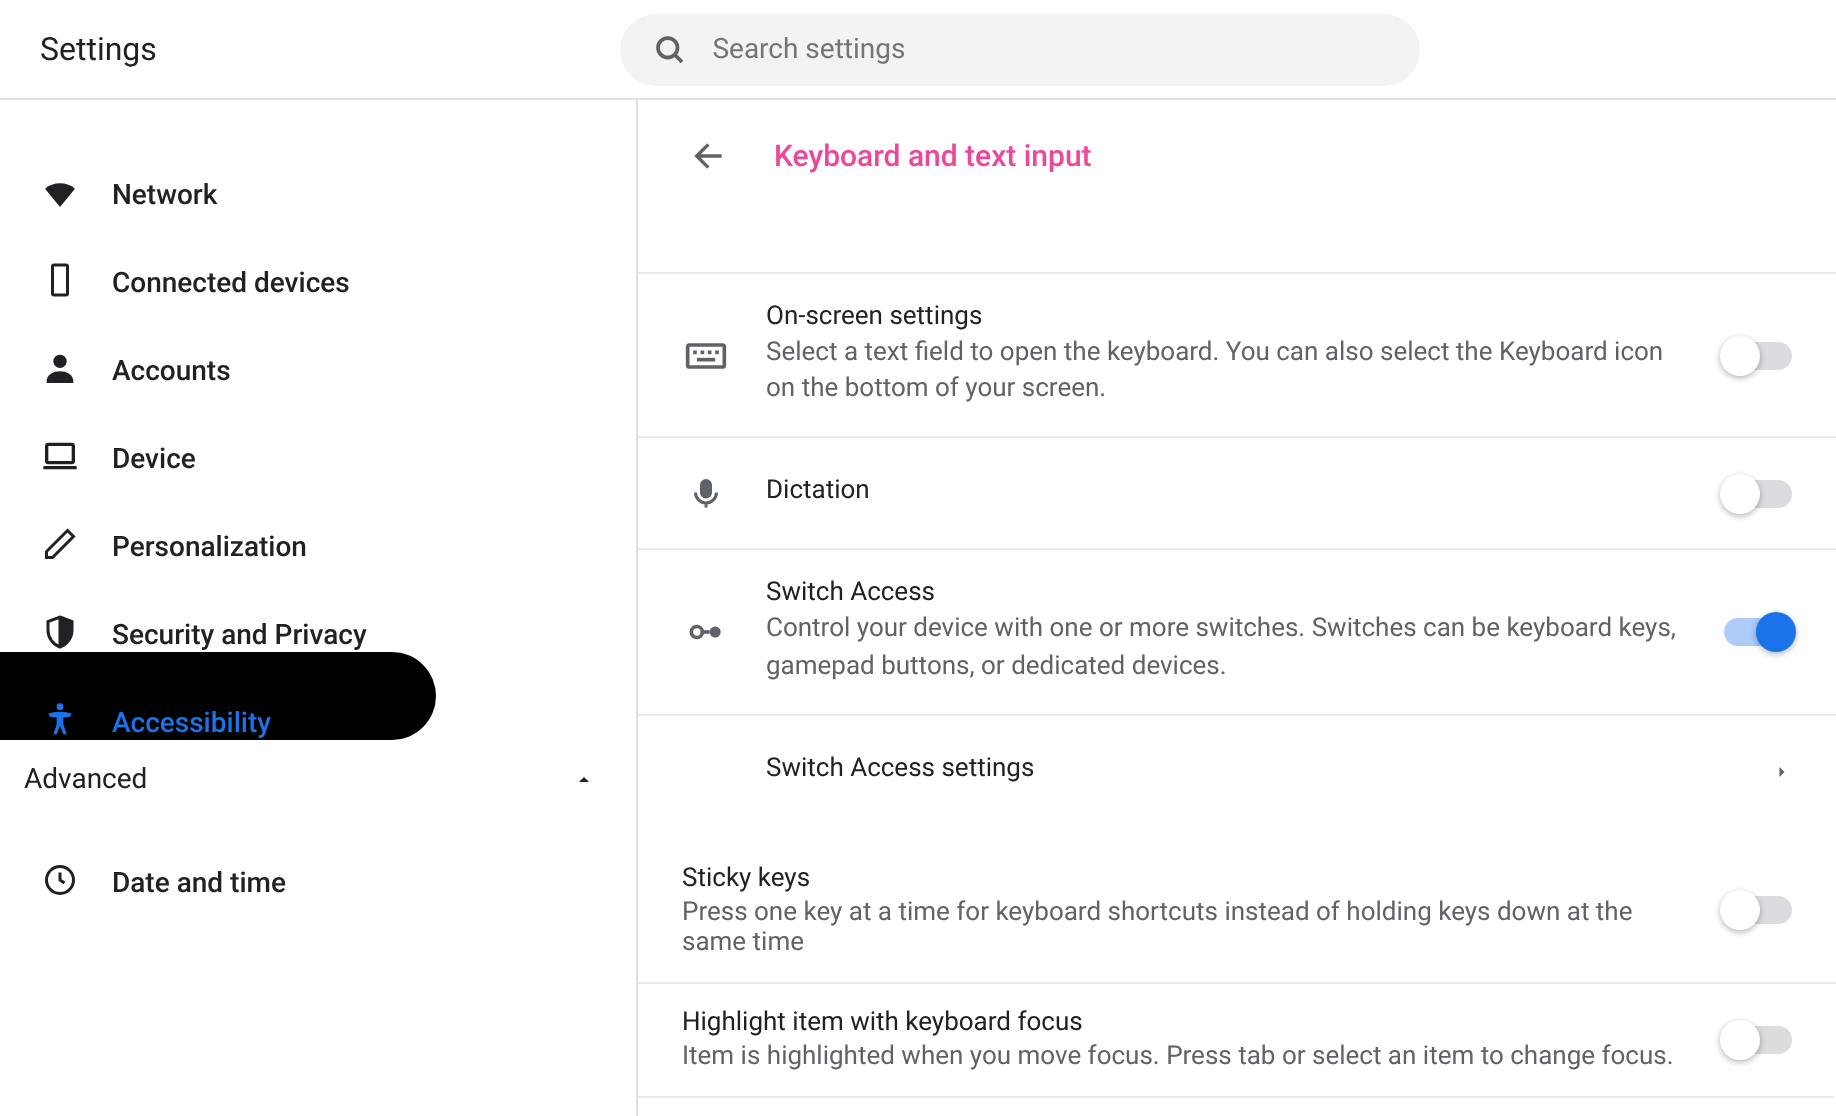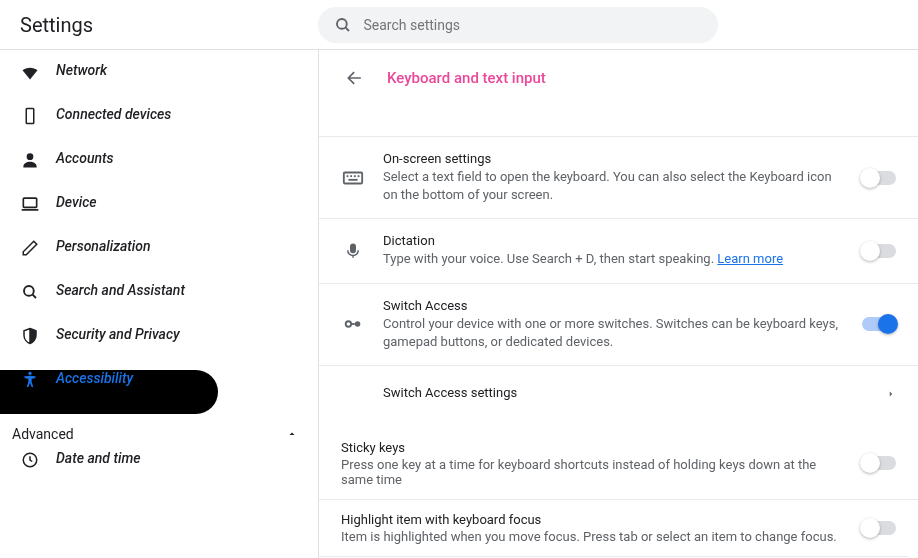--- a/index.html
+++ b/index.html
@@ -1,25 +1,25 @@
 <!DOCTYPE html>
 <html><head>
 <meta charset="utf-8">
 <style>
 * { margin: 0; padding: 0; box-sizing: border-box; font-family: -apple-system, BlinkMacSystemFont, "Segoe UI", Roboto, sans-serif; }
 body { background: #fff; width: 918px; height: 558px; overflow: hidden; border-radius: 16px; }
 .header { display: flex; align-items: center; height: 50px; padding: 0 16px; border-bottom: 1px solid #e0e0e0; }
-.app-title { font-size: 20px; color: #202124; margin-right: 40px; padding-left: 4px; }
+.app-title { font-size: 16px; color: #202124; margin-right: 40px; padding-left: 4px; }
 .search-wrap { flex: 1; display: flex; justify-content: center; }
 .search-box { display: flex; align-items: center; background: #f1f3f4; border-radius: 20px; width: 400px; height: 36px; padding: 0 16px; justify-content: space-between; }
 .search-box input { border: none; background: transparent; outline: none; flex: 1; font-size: 14px; color: #5f6368; margin-left: 12px; }
 .container { display: flex; height: calc(100% - 50px); }
 .sidebar { width: 318px; padding: 12px 0; overflow-y: auto; }
 .nav-list { list-style: none; }
-.nav-item { display: flex; align-items: flex-start; height: 44px; padding: 0 20px; cursor: pointer; font-size: 14px; color: #202124; font-weight: 500; font-style: italic; }
+.nav-item { display: flex; align-items: flex-end; height: 44px; padding: 0 20px; cursor: pointer; font-size: 14px; color: #202124; font-weight: 500; }
 .nav-item .nav-icon { width: 20px; height: 20px; margin-right: 16px; display: flex; align-items: center; justify-content: center; color: #202124; flex-shrink: 0; }
 .nav-item.active { background: #000000; color: #1a73e8; border-radius: 0 22px 22px 0; margin-right: 100px; }
 .nav-item.active .nav-icon { color: #1a73e8; }
 .advanced-header { display: flex; align-items: center; justify-content: space-between; padding: 12px 20px 8px 12px; font-size: 14px; color: #202124; cursor: pointer; }
 .main { flex: 1; border-left: 1px solid #e0e0e0; overflow-y: auto; }
 .page-header { display: flex; align-items: center; padding: 16px 24px; }
 .back-btn { width: 24px; height: 24px; display: flex; align-items: center; justify-content: center; cursor: pointer; color: #5f6368; margin-right: 20px; }
 .page-title { font-size: 15px; color: #ec4899; font-weight: 500; }
 .section { border-top: 1px solid #e8eaed; }
 .row { display: flex; align-items: center; padding: 14px 22px; border-bottom: 1px solid #e8eaed; min-height: 56px; }
@@ -101,29 +101,20 @@
       <li class="nav-item">
         <span class="nav-icon">
             <svg width="18" height="18" viewBox="0 0 24 24" fill="none" stroke="currentColor" stroke-width="2">
               <path d="M17 3l4 4L7 21H3v-4L17 3z"></path>
             </svg>
           </span>
         <span>Personalization</span>
       </li>
       <li class="nav-item">
         <span class="nav-icon">
-            <svg width="18" height="18" viewBox="0 0 24 24" fill="none" stroke="currentColor" stroke-width="2.5">
-              <circle cx="10.5" cy="10.5" r="6.5"></circle>
-              <line x1="20" y1="20" x2="15.5" y2="15.5"></line>
-            </svg>
-          </span>
-        <span>Search and Assistant</span>
-      </li>
-      <li class="nav-item">
-        <span class="nav-icon">
             <svg width="18" height="18" viewBox="0 0 24 24" fill="currentColor">
               <path d="M12 2l8 3v6c0 5-3.5 9.5-8 11-4.5-1.5-8-6-8-11V5l8-3z M12 2v20" fill="none" stroke="currentColor" stroke-width="2"></path>
               <path d="M12 2l8 3v6c0 5-3.5 9.5-8 11V2z"></path>
             </svg>
           </span>
         <span>Security and Privacy</span>
       </li>
       <li class="nav-item active">
         <span class="nav-icon">
             <svg width="20" height="20" viewBox="0 0 24 24" fill="currentColor">
@@ -188,21 +179,20 @@
 
       <div class="row">
         <span class="row-icon">
             <svg width="18" height="18" viewBox="0 0 24 24" fill="none" stroke="currentColor" stroke-width="2">
               <rect x="9" y="3" width="6" height="11" rx="3" fill="currentColor"></rect>
               <path d="M5 11a7 7 0 0 0 14 0M12 18v3"></path>
             </svg>
           </span>
         <div class="row-text">
           <div class="row-title">Dictation</div>
-          <div class="row-desc"><span>Type with your voice. Use Search + D, then start speaking. </span><a href="#">Learn more</a></div>
         </div>
         <div class="toggle"></div>
       </div>
 
       <div class="row">
         <span class="row-icon">
             <svg width="22" height="22" viewBox="0 0 24 24" fill="currentColor">
               <circle cx="7" cy="12" r="3" fill="none" stroke="currentColor" stroke-width="2"></circle>
               <circle cx="17" cy="12" r="3"></circle>
               <line x1="10" y1="12" x2="14" y2="12" stroke="currentColor" stroke-width="2"></line>

